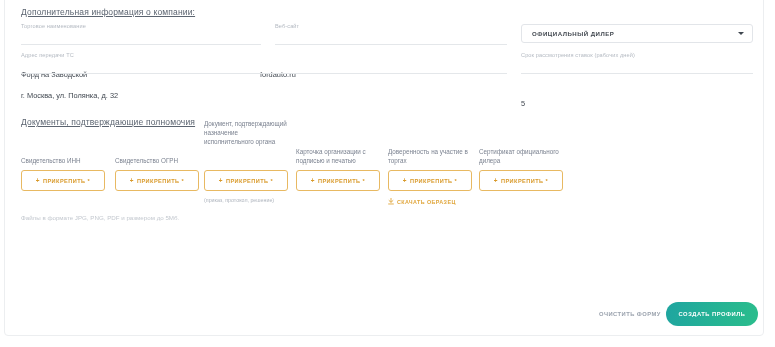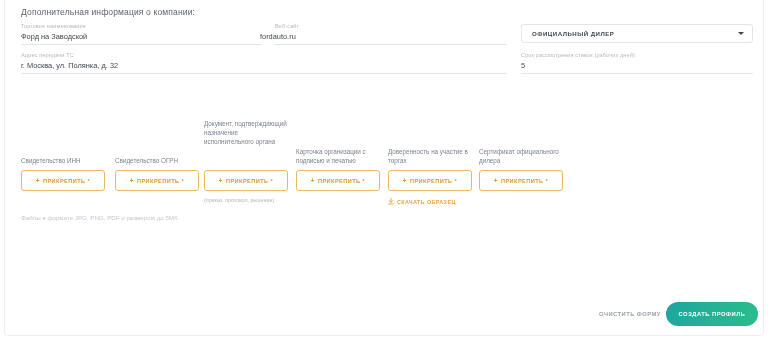--- a/index.html
+++ b/index.html
@@ -41,36 +41,38 @@
     left: 0; top: 0; right: 0; bottom: 0;
   }
 
   
   .section-title {
     position: absolute;
     font-size: 8.5px;
     color: #5b6470;
     letter-spacing: .15px;
     white-space: nowrap;
+    text-decoration: underline;
   }
 
   .field-label {
     position: absolute;
     font-size: 5.6px;
     color: #b4bac2;
     letter-spacing: .1px;
     white-space: nowrap;
   }
 
   .field-value {
     position: absolute;
     font-size: 7.4px;
     color: #3f4category;
     color: #3f464f;
     white-space: nowrap;
+    margin-top: 38px;
   }
 
   .field-underline {
     position: absolute;
     height: 1px;
     background: #e4e7ea;
   }
 
   
   .select-box {
@@ -209,27 +211,28 @@
       <div class="field-label" style="left:270px; top:32px;">Веб-сайт</div>
       <div class="field-value" style="left:255px; top:41px;">fordauto.ru</div>
       <div class="field-underline" style="left:270px; top:53px; width:232px;"></div>
 
       <div class="select-box" style="left:516px; top:33px; width:232px; height:19px;">
         <span class="select-value">ОФИЦИАЛЬНЫЙ ДИЛЕР</span>
         <span class="caret"></span>
       </div>
 
       <div class="field-label" style="left:16px; top:61px;">Адрес передачи ТС</div>
-      <div class="field-value" style="left:16px; top:70px;">г. Москва, ул. Полянка, д. 32</div>
+      <div class="field-value" style="left:16px; top:62px;">г. Москва, ул. Полянка, д. 32</div>
       <div class="field-underline" style="left:16px; top:82px; width:486px;"></div>
 
       <div class="field-label" style="left:516px; top:61px;">Срок рассмотрения ставок (рабочих дней)</div>
       <div class="field-value" style="left:516px; top:70px;">5</div>
       <div class="field-underline" style="left:516px; top:82px; width:232px;"></div>
 
+      <div class="section-title" style="left:16px; top:126px;">Документы, подтверждающие полномочия</div>
 
       <div class="doc-label" style="left:16px; top:165px;">Свидетельство ИНН</div>
       <div class="attach-btn" style="left:16px; top:179px;">
         <span class="plus">+</span>
         <span>ПРИКРЕПИТЬ</span>
         <span class="star">*</span>
       </div>
 
       <div class="doc-label" style="left:110px; top:165px;">Свидетельство ОГРН</div>
       <div class="attach-btn" style="left:110px; top:179px;">

